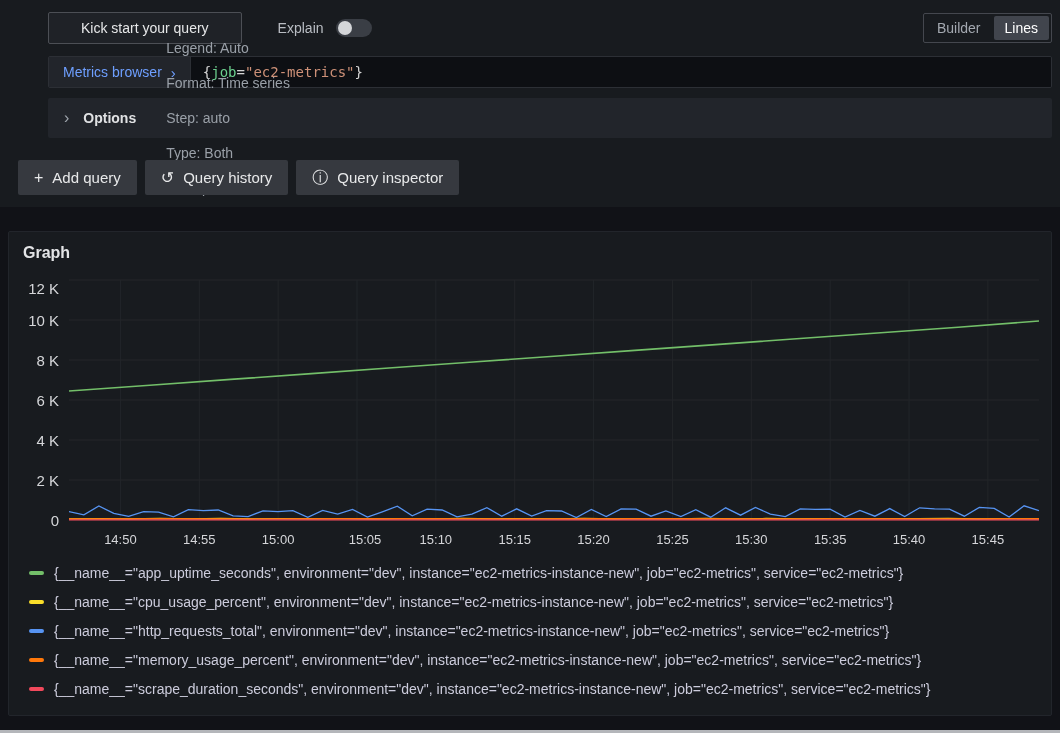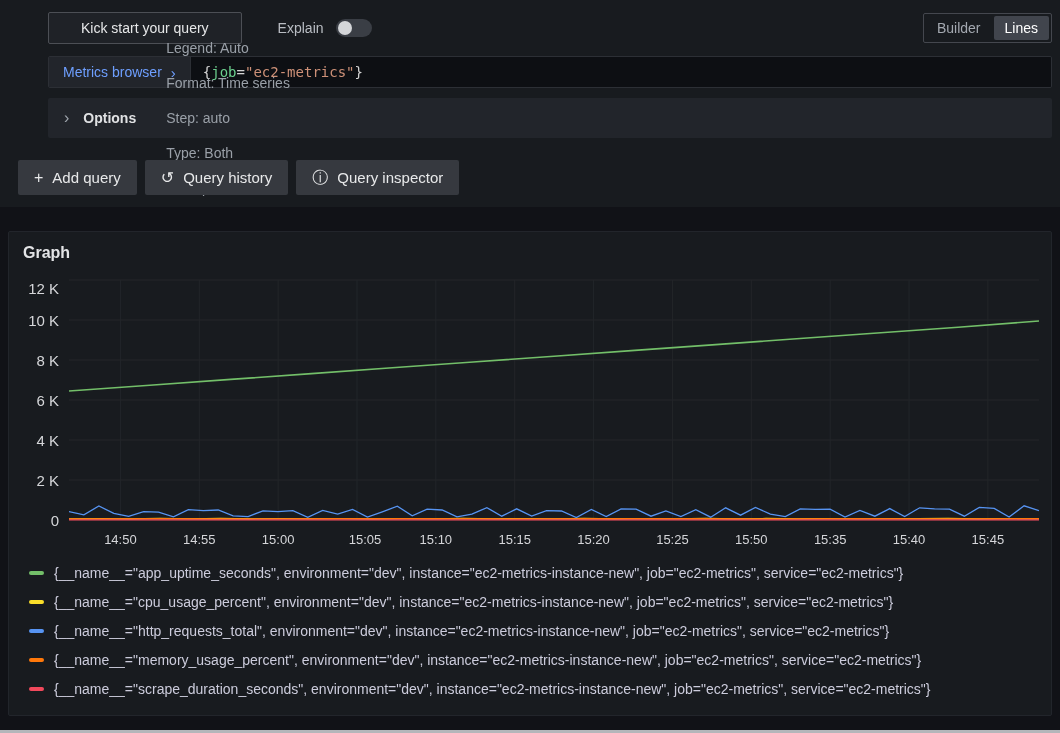--- a/index.html
+++ b/index.html
@@ -182,21 +182,21 @@
     </div>
     <div class="x-axis">
         <div class="x-tick" style="left: 5.3%;">14:50</div>
         <div class="x-tick" style="left: 13.43%;">14:55</div>
         <div class="x-tick" style="left: 21.56%;">15:00</div>
         <div class="x-tick" style="left: 29.69%; margin-left: 8px;">15:05</div>
         <div class="x-tick" style="left: 37.82%;">15:10</div>
         <div class="x-tick" style="left: 45.95%;">15:15</div>
         <div class="x-tick" style="left: 54.08%;">15:20</div>
         <div class="x-tick" style="left: 62.21%;">15:25</div>
-        <div class="x-tick" style="left: 70.34%;">15:50</div>
+        <div class="x-tick" style="left: 70.34%;">15:30</div>
         <div class="x-tick" style="left: 78.47%;">15:35</div>
         <div class="x-tick" style="left: 86.6%;">15:40</div>
         <div class="x-tick" style="left: 94.73%;">15:45</div>
       </div>
 
     <div class="legend">
         <div class="legend-row">
           <span class="dash" style="background: rgb(115, 191, 105);"></span>
           <span class="legend-text">{__name__="app_uptime_seconds", environment="dev", instance="ec2-metrics-instance-new", job="ec2-metrics", service="ec2-metrics"}</span>
         </div>

